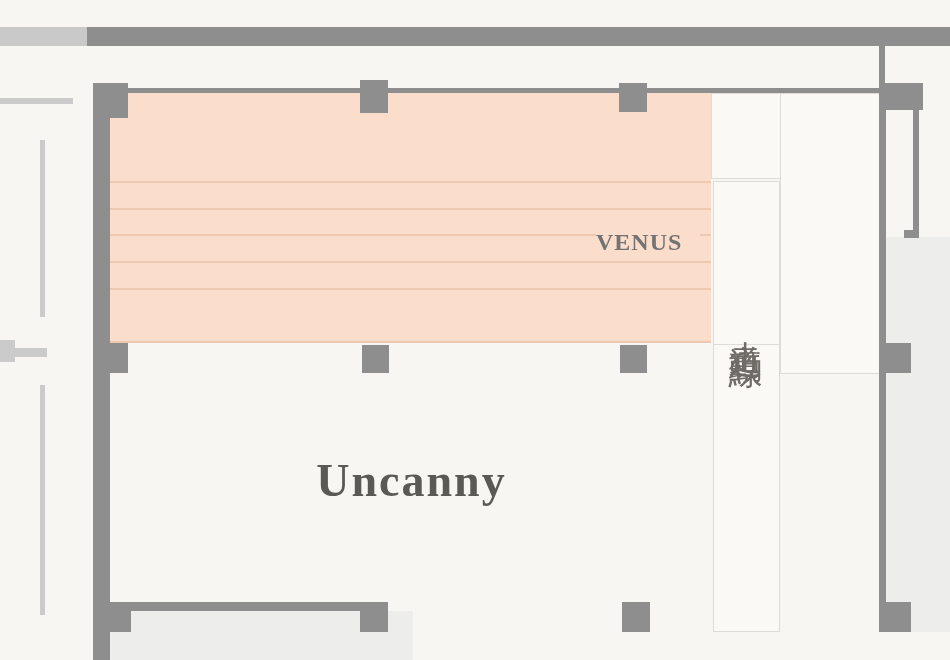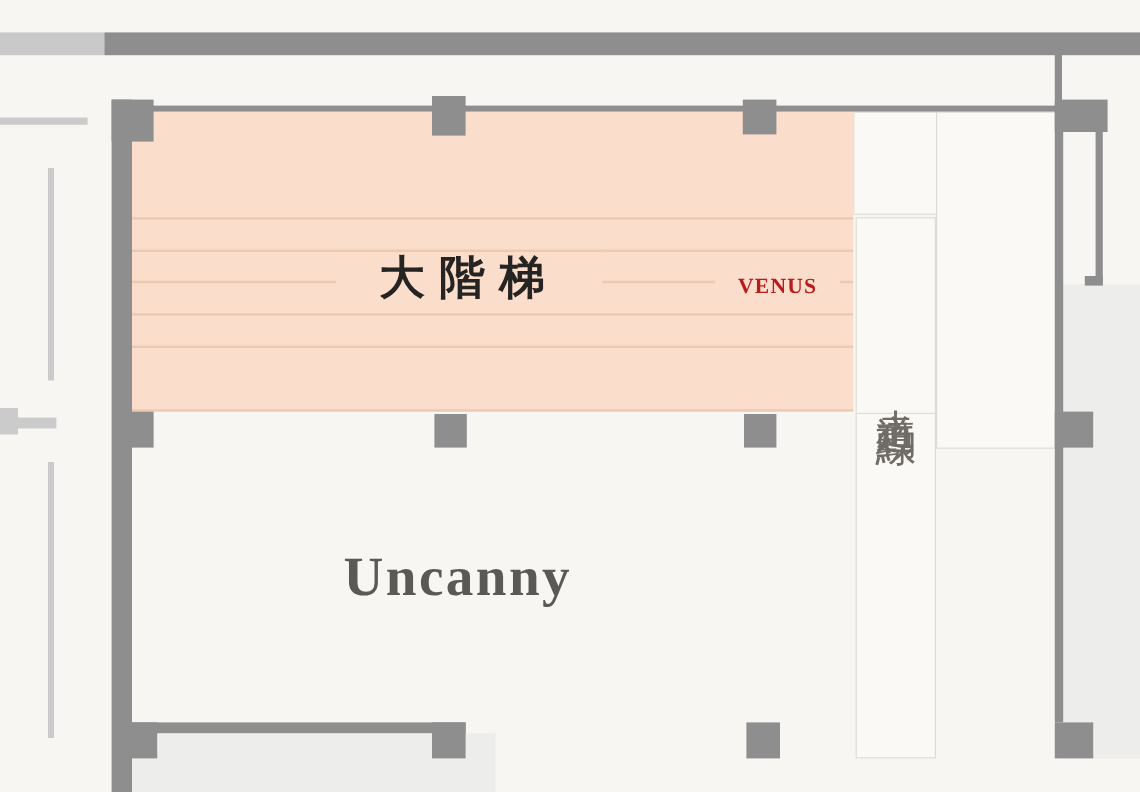--- a/index.html
+++ b/index.html
@@ -22,23 +22,23 @@
   .stage{position:relative;width:950px;height:660px;background:var(--c-background);overflow:hidden;}
   .abs{position:absolute;}
   .wall{position:absolute;background:var(--c-wall-dark);}
   .wall-light{position:absolute;background:var(--c-wall-light);}
   .line-light{position:absolute;background:var(--c-line-light);}
   .fill-light{position:absolute;background:var(--c-area-fill);}
   .box{position:absolute;border:1px solid var(--c-box-border);background:var(--c-box-fill);box-sizing:border-box;}
   .stair{position:absolute;left:110px;top:93px;width:601px;height:250px;background:var(--c-stair-fill);border-bottom:2px solid var(--c-stair-line);box-sizing:border-box;}
   .step{position:absolute;left:0;width:100%;height:2px;background:var(--c-stair-line);}
   .stair-label{position:absolute;left:280px;top:212px;width:222px;text-align:center;font-size:38px;font-weight:bold;letter-spacing:12px;color:var(--c-text-dark);background:var(--c-stair-fill);line-height:1.1;}
-  .venus-label{position:absolute;left:596px;top:228px;width:104px;text-align:center;font-size:18px;font-weight:bold;letter-spacing:1px;color:#b91c1c;background:var(--c-stair-fill);line-height:1.2;}
+  .venus-label{position:absolute;left:596px;top:228px;width:104px;font-size:24px;font-weight:bold;letter-spacing:1px;color:#737373;background:var(--c-stair-fill);line-height:1.2;}
   .corridor-label{position:absolute;left:728px;top:314px;writing-mode:vertical-rl;text-orientation:upright;font-size:34px;letter-spacing:5px;color:var(--c-text-corridor);line-height:1;}
-  .room-label{position:absolute;left:229px;top:454px;width:305px;text-align:center;font-size:46px;font-weight:bold;letter-spacing:2px;color:var(--c-text-gray);}
+  .room-label{position:absolute;left:259px;top:454px;width:305px;text-align:center;font-size:46px;font-weight:bold;letter-spacing:2px;color:var(--c-text-gray);}
   .divider{position:absolute;left:0;width:100%;height:1px;background:var(--c-box-border);}
   svg{display:block;}
 </style>
 </head>
 <body>
 
 <div class="stage">
 
   <div class="fill-light" style="left:886px;top:237px;width:64px;height:395px;"></div>
   <div class="fill-light" style="left:110px;top:611px;width:303px;height:49px;"></div>
@@ -82,21 +82,20 @@
   <div class="wall" style="left:110px;top:343px;width:18px;height:30px;"></div>
   <div class="wall" style="left:362px;top:345px;width:27px;height:28px;"></div>
   <div class="wall" style="left:620px;top:345px;width:27px;height:28px;"></div>
   <div class="wall" style="left:879px;top:343px;width:32px;height:30px;"></div>
 
   <div class="wall" style="left:110px;top:602px;width:21px;height:30px;"></div>
   <div class="wall" style="left:360px;top:602px;width:28px;height:30px;"></div>
   <div class="wall" style="left:622px;top:602px;width:28px;height:30px;"></div>
   <div class="wall" style="left:879px;top:602px;width:32px;height:30px;"></div>
 
-  <div class="stair-label">大階梯</div>
 
   <div class="venus-label">VENUS</div>
 
   <div class="corridor-label">走道動線</div>
 
   <div class="room-label">Uncanny</div>
 
 </div>
 
 </body></html>

